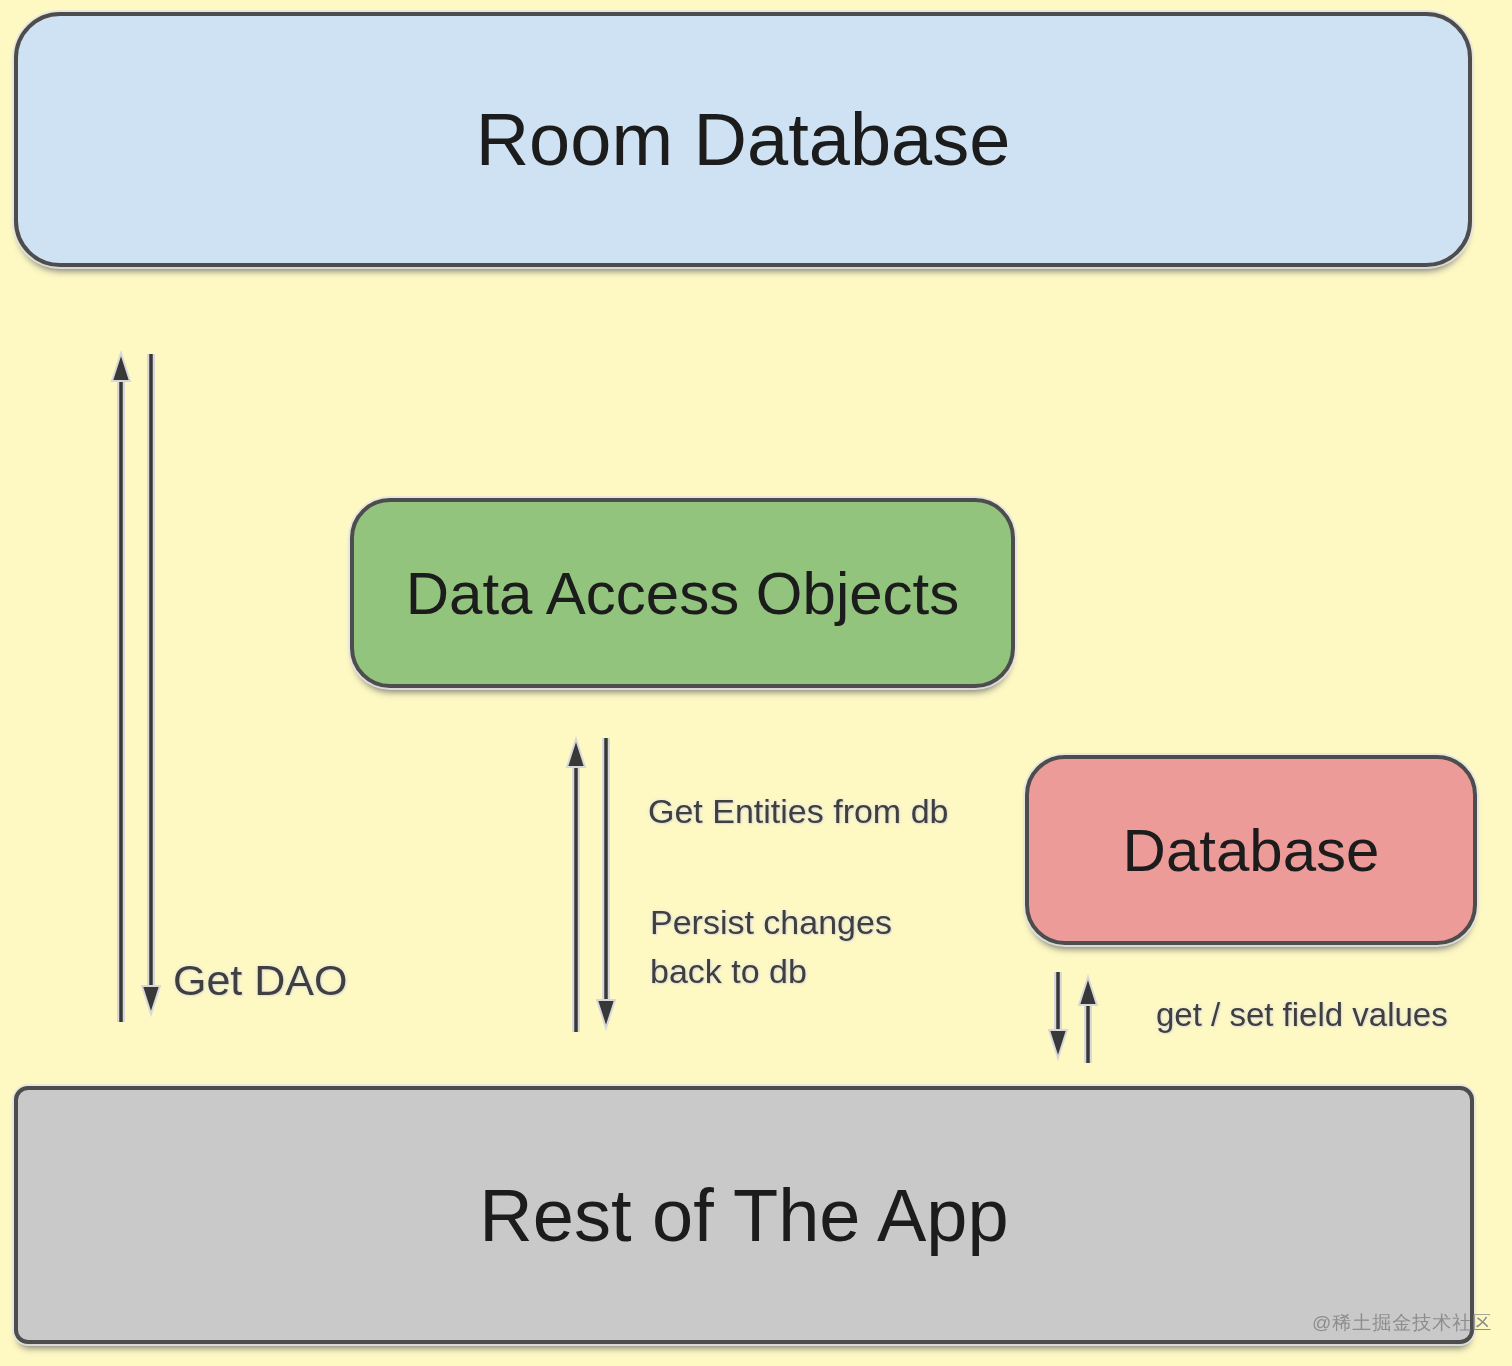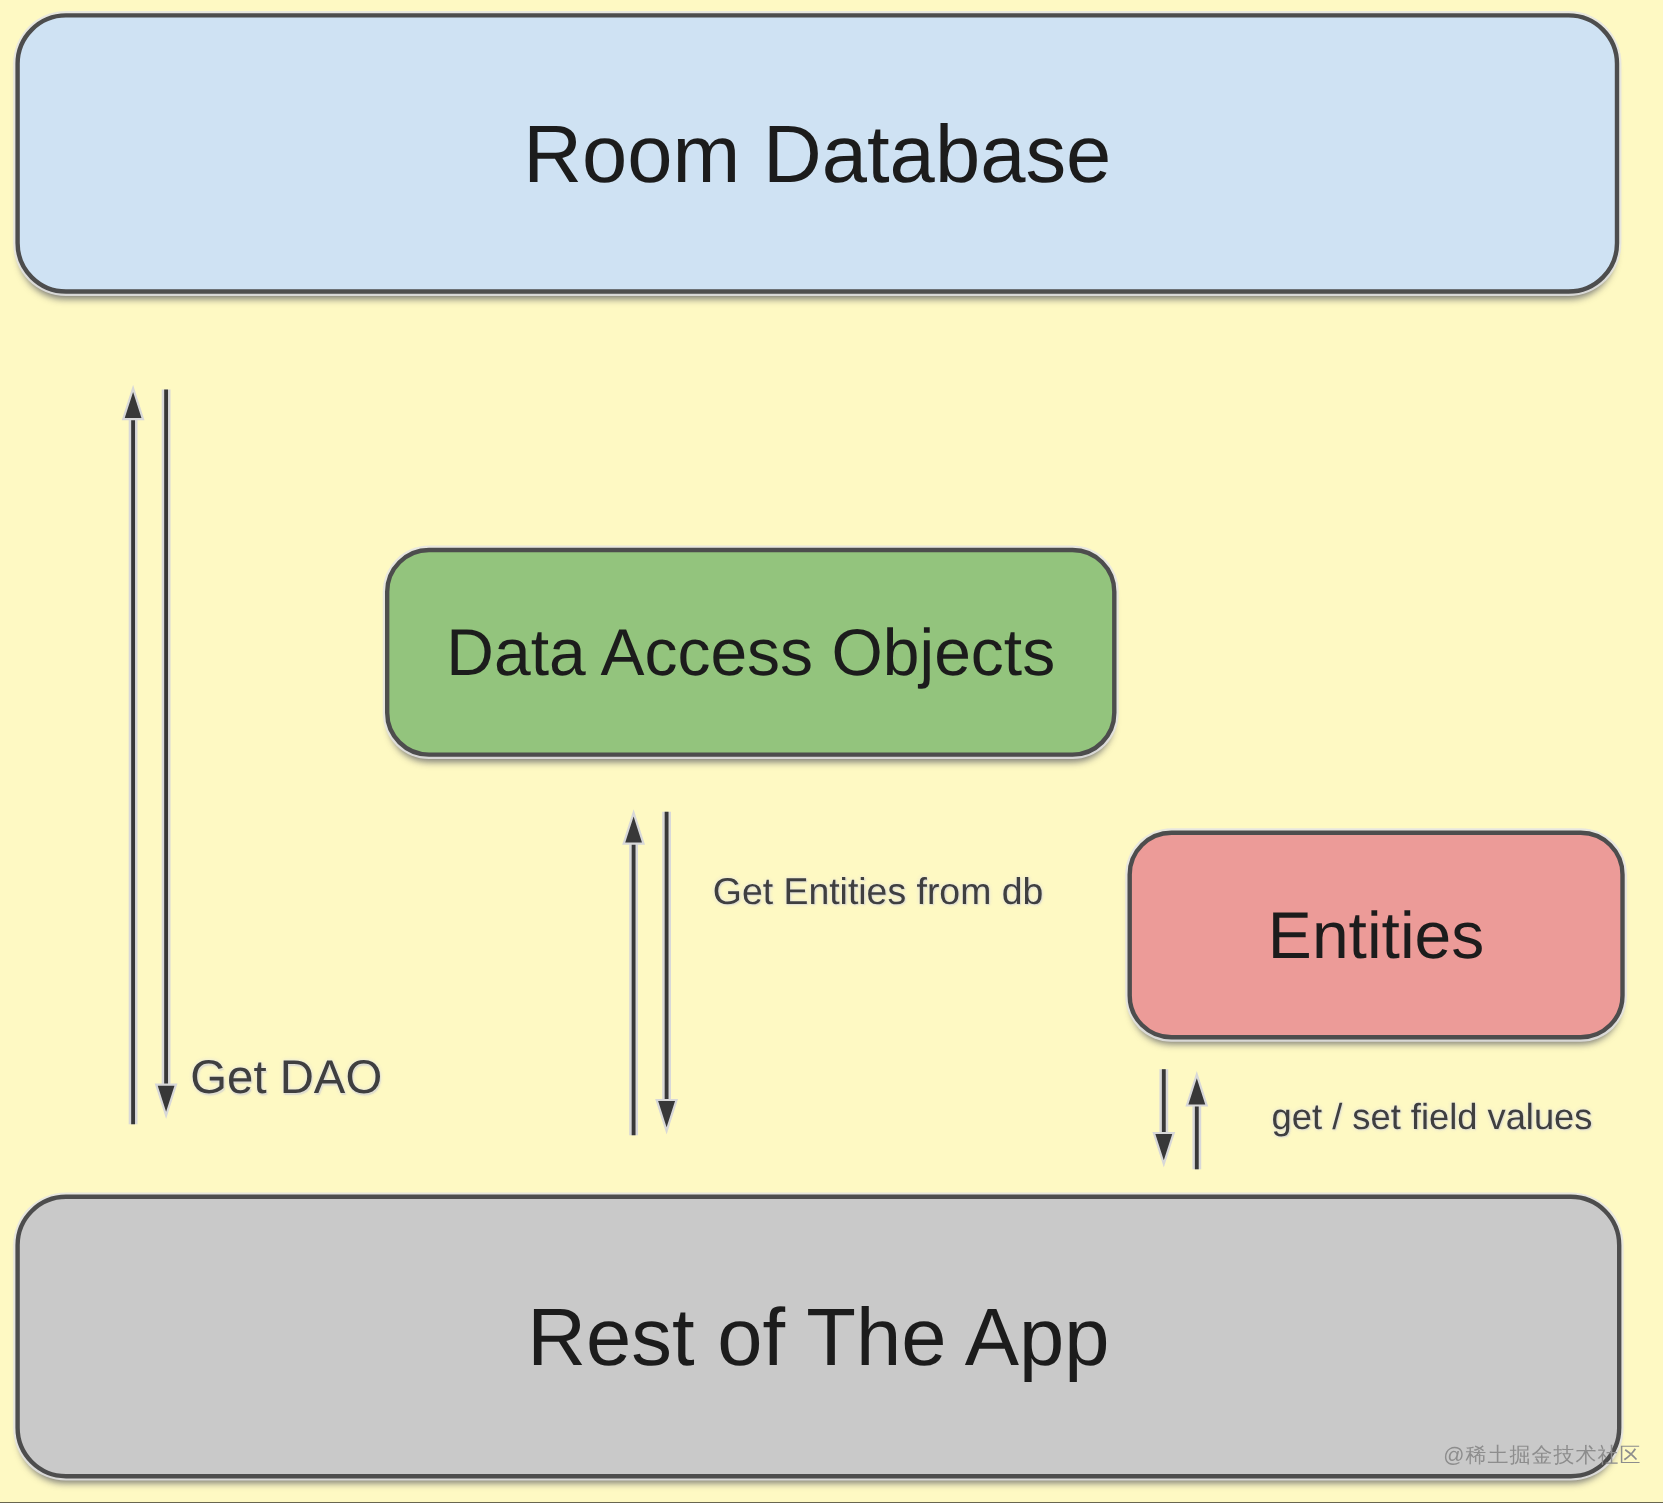--- a/index.html
+++ b/index.html
@@ -58,24 +58,24 @@
 
   <div class="node node-room" style="background: rgb(207, 226, 243);">
     <span>Room Database</span>
   </div>
 
   <div class="node node-dao" style="background: rgb(147, 196, 125);">
     <span>Data Access Objects</span>
   </div>
 
   <div class="node node-entities" style="background: rgb(236, 155, 152);">
-    <span>Entities</span>
+    <span>Database</span>
   </div>
 
-  <div class="node node-rest" style="background: rgb(201, 201, 201);">
+  <div class="node node-rest" style="background: rgb(201, 201, 201); border-radius: 14px;">
     <span>Rest of The App</span>
   </div>
 
   <svg class="arrows" width="1512" height="1366" viewBox="0 0 1512 1366">
 
     <g>
       <line class="halo" x1="121" y1="1022" x2="121" y2="377"></line>
       <line class="core" x1="121" y1="1022" x2="121" y2="377"></line>
       <polygon class="head" points="121,353 112,381 130,381"></polygon>
     </g>
@@ -105,18 +105,19 @@
       <line class="halo" x1="1088" y1="1063" x2="1088" y2="1001"></line>
       <line class="core" x1="1088" y1="1063" x2="1088" y2="1001"></line>
       <polygon class="head" points="1088,977 1079,1005 1097,1005"></polygon>
     </g>
   </svg>
 
   <div class="edge-label lbl-get-dao">Get DAO</div>
 
   <div class="edge-label lbl-get-entities">Get Entities from db</div>
 
+  <div class="edge-label lbl-persist">Persist changes back to db</div>
 
   <div class="edge-label lbl-get-set">get / set field values</div>
 
   <div class="watermark">@稀土掘金技术社区</div>
 
 </div>
 
 </body></html>

